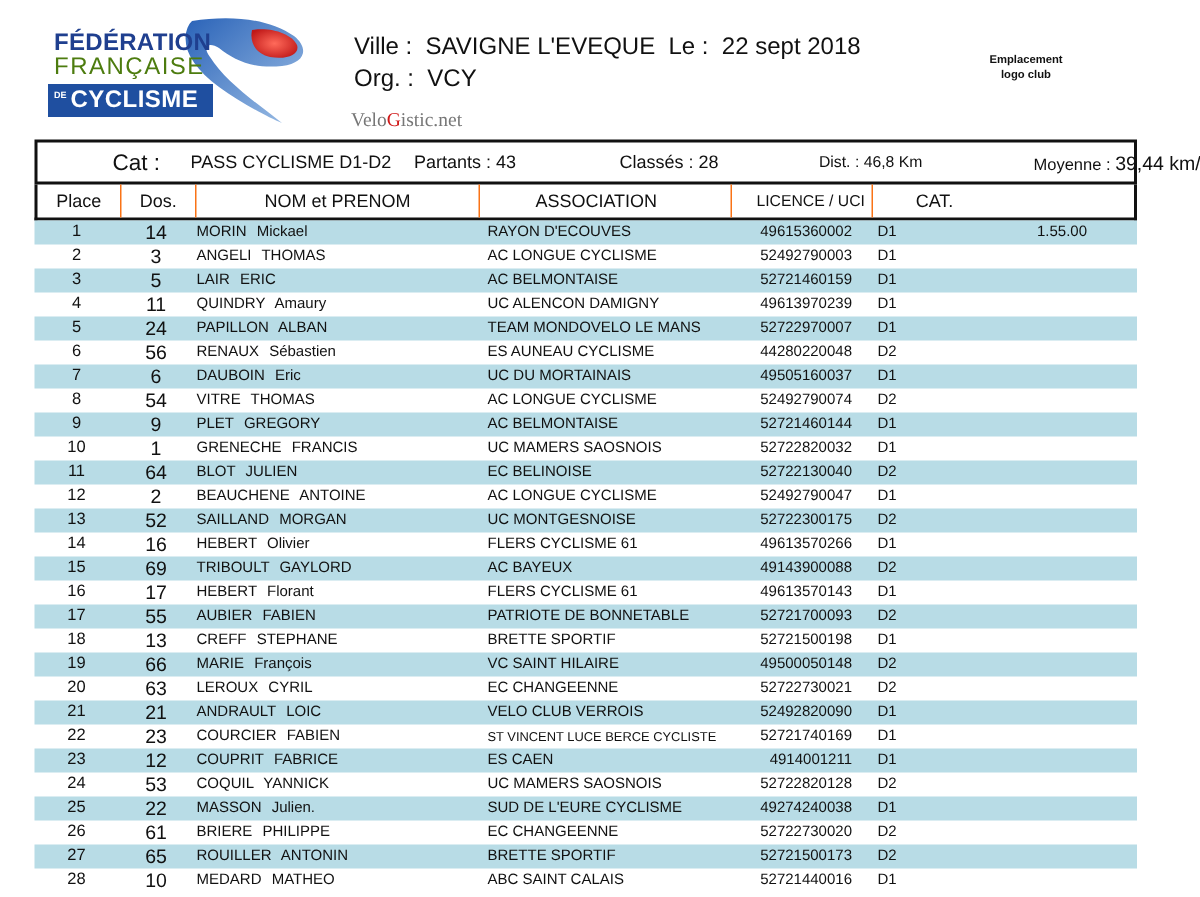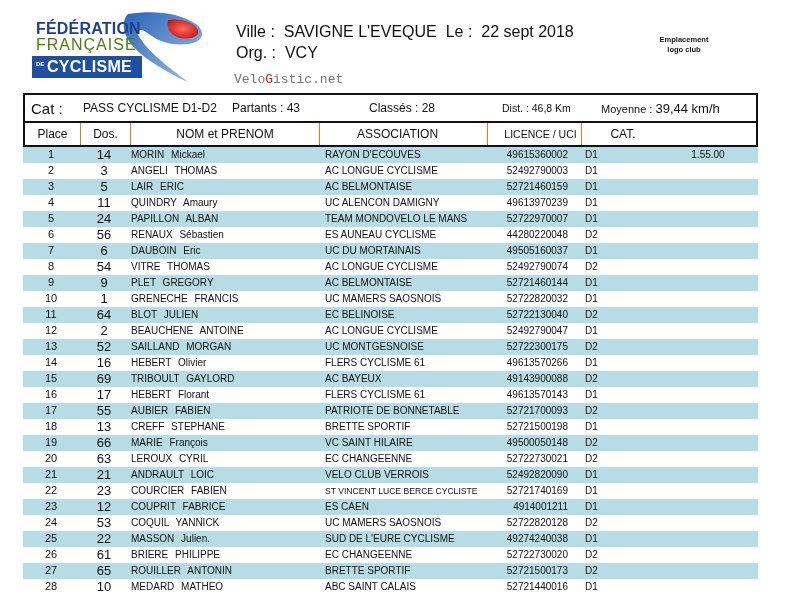--- a/index.html
+++ b/index.html
@@ -8,26 +8,26 @@
   .logo { position:absolute; left:28px; top:8px; width:185px; height:82px; }
   .logo .ffc-l1 { position:absolute; left:8px; top:12px; font-weight:bold; font-size:16px; color:#1f3f8f; letter-spacing:0.2px; }
   .logo .ffc-l2 { position:absolute; left:8px; top:28px; font-size:16px; color:#4d7c0f; letter-spacing:1px; }
   .logo .ffc-band { position:absolute; left:4px; top:48px; width:110px; height:22px; background:#1f4fa0; }
   .logo .ffc-de { position:absolute; left:8px; top:53px; font-size:6px; color:#fff; font-weight:bold; line-height:6px; }
   .logo .ffc-l3 { position:absolute; left:19px; top:50px; font-weight:bold; font-size:16px; color:#fff; letter-spacing:0.3px; }
   .logo svg { position:absolute; left:0; top:0; }
 
   .hdr-ville { position:absolute; left:236px; top:23px; font-size:16px; white-space:pre; }
   .hdr-org { position:absolute; left:236px; top:44px; font-size:16px; white-space:pre; }
-  .velogistic { position:absolute; left:234px; top:72px; font-family:Liberation Mono, monospace; font-size:13px; color:#777; }
+  .velogistic { position:absolute; left:234px; top:72px; font-family:Liberation Serif, serif; font-size:13px; color:#777; }
   .velogistic .g { color:#d01818; }
   .club-logo { position:absolute; left:648px; top:35px; width:72px; text-align:center; font-size:7.5px; font-weight:bold; line-height:10px; }
 
   .infobar { position:absolute; left:23px; top:93px; width:735px; height:30px; border:2px solid #111; box-sizing:border-box; }
-  .infobar span { position:absolute; top:6px; white-space:nowrap; }
+  .infobar span { position:absolute; top:6px; white-space:nowrap;margin-left:44px; }
   .i-cat { left:6px; font-size:15px; top:5px !important; }
   .i-cat-val { left:58px; font-size:12px; }
   .i-part { left:207px; font-size:12px; }
   .i-class { left:344px; font-size:12px; }
   .i-dist { left:477px; font-size:10.5px; top:7px !important; }
   .i-moy { left:576px; font-size:11px; }
   .i-moy b { font-weight:normal; font-size:13px; }
 
   .colhdr { position:absolute; left:23px; top:123px; width:735px; height:24px; border:2px solid #111; border-top:none; box-sizing:border-box; }
   .colhdr div { position:absolute; top:0; height:22px; line-height:22px; text-align:center; border-right:1px solid #f97316; font-size:12px; box-sizing:border-box; }

